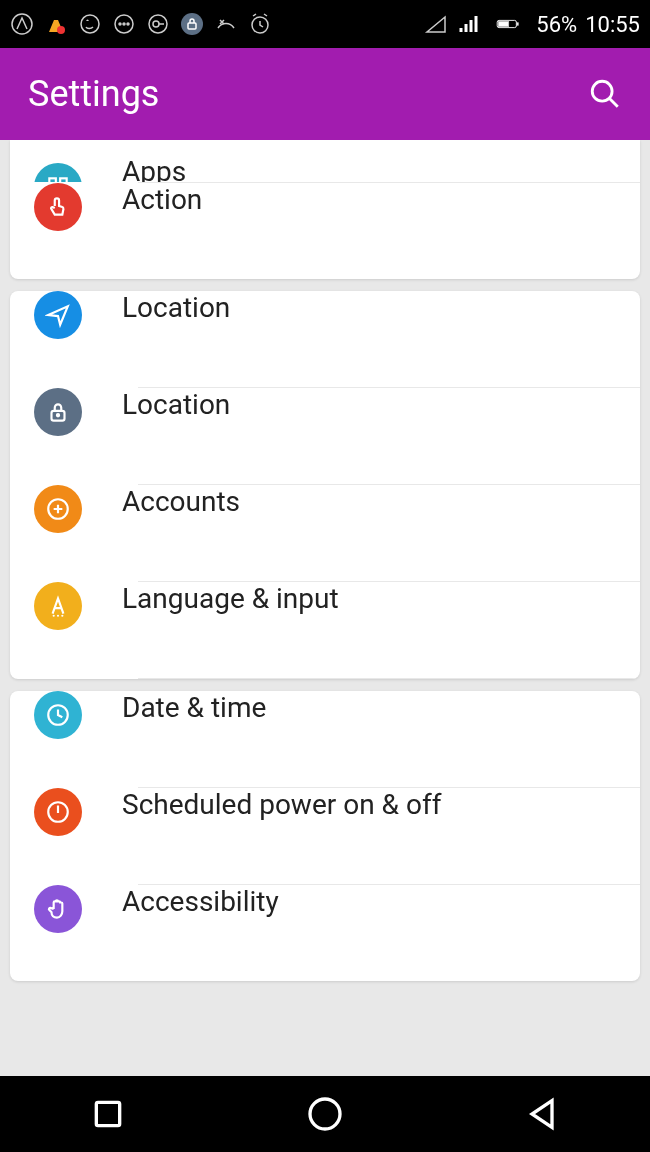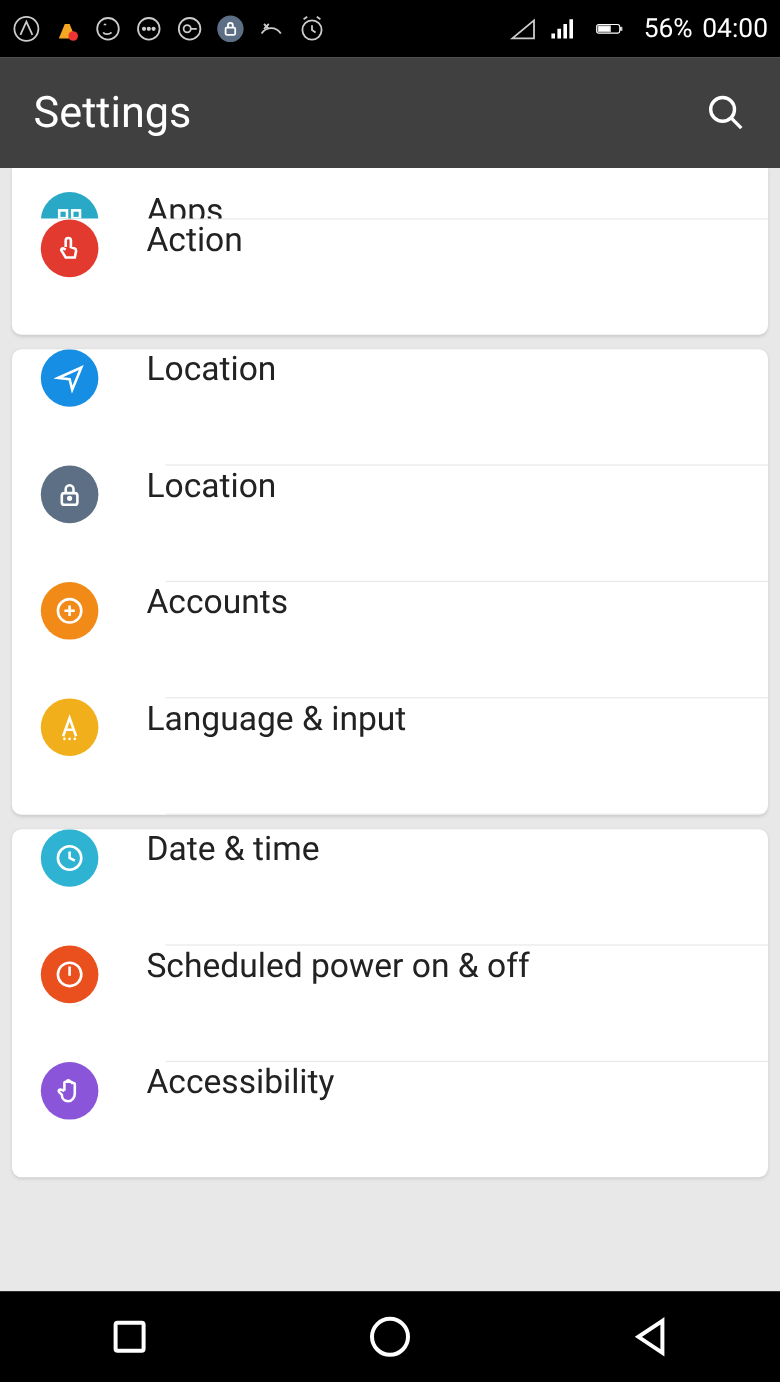--- a/index.html
+++ b/index.html
@@ -8,38 +8,38 @@
 
   
   .statusbar { height:48px; background:#000; color:#fff; display:flex; align-items:center; padding:0 10px; gap:10px; }
   .statusbar .sb-left { display:flex; align-items:center; gap:10px; flex:0 0 auto;}
   .statusbar .sb-right { margin-left:auto; display:flex; align-items:center; gap:8px; }
   .sb-icon { width:24px; height:24px; display:inline-flex; align-items:center; justify-content:center; }
   .sb-icon svg { width:24px; height:24px; stroke:#ccc; fill:none; stroke-width:1.5; }
   .sb-text { font-size:22px; color:#fff; }
 
   
-  .appbar { height:92px; background:#404040; color:#fff; display:flex; align-items:center; padding:0 28px; }
+  .appbar { height:92px; background:#a21caf; color:#fff; display:flex; align-items:center; padding:0 28px; }
   .appbar-title { font-size:36px; font-weight:400; flex:1; }
   .appbar-search { width:34px; height:34px; }
   .appbar-search svg { stroke:#fff; fill:none; stroke-width:2; }
 
   
   .content { flex:1; overflow:hidden; padding:0 10px; background:#e8e8e8; }
   .card { background:#fff; border-radius:8px; margin-top:12px; box-shadow:0 1px 3px rgba(0,0,0,.12); overflow:hidden; }
   .card.first { margin-top:0; border-top-left-radius:0; border-top-right-radius:0; }
   
   .item { display:flex; align-items:flex-start; height:96px; padding:0 24px; }
   .divider { height:1px; background:#e8e8e8; margin-left:128px; }
   .icon-circle { width:48px; height:48px; border-radius:50%; display:inline-flex; align-items:center; justify-content:center; flex:0 0 48px; margin-right:40px; }
   .icon-circle svg { width:26px; height:26px; stroke:#fff; fill:none; stroke-width:2; }
   .item-label { font-size:28px; color:#222; }
 
   
-  .item.partial { height:42px; overflow:hidden; align-items:flex-end;}
+  .item.partial { height:42px; overflow:hidden; align-items:center;}
   .item.partial .icon-circle { transform:translateY(26px); }
   .item.partial .item-label { transform:translateY(10px); }
 
   
   .navbar { height:76px; background:#000; display:flex; align-items:center; justify-content:space-around; margin-top:auto; }
   .navbtn { width:40px; height:40px; display:flex; align-items:center; justify-content:center; }
   .navbtn svg { stroke:#fff; fill:none; stroke-width:2; }
 
   
   .c-teal   { background:#29a9c5; }
@@ -125,21 +125,21 @@
           </svg>
         </span>
       <span class="sb-icon" style="width:40px">
           <svg viewBox="0 0 40 24">
             <rect x="2" y="6" width="32" height="12" rx="3" stroke="#fff"></rect>
             <rect x="34" y="10" width="3" height="4" fill="#fff"></rect>
             <rect x="4" y="8" width="17" height="8" fill="#fff"></rect>
           </svg>
         </span>
       <span class="sb-text">56%</span>
-      <span class="sb-text">04:00</span>
+      <span class="sb-text">10:55</span>
     </div>
   </div>
 
   <div class="appbar">
     <div class="appbar-title">Settings</div>
     <div class="appbar-search">
       <svg viewBox="0 0 24 24">
           <circle cx="10" cy="10" r="7"></circle>
           <path d="M15 15l6 6"></path>
         </svg>

